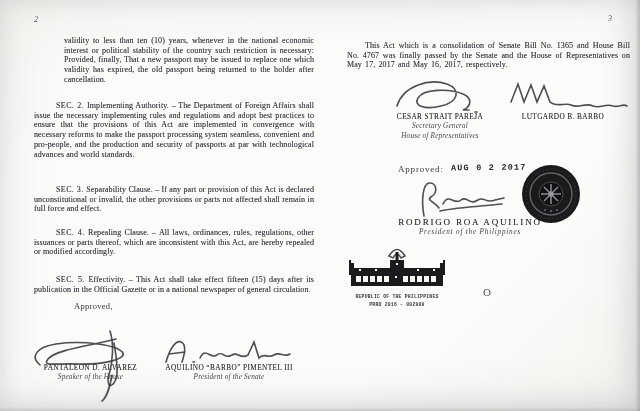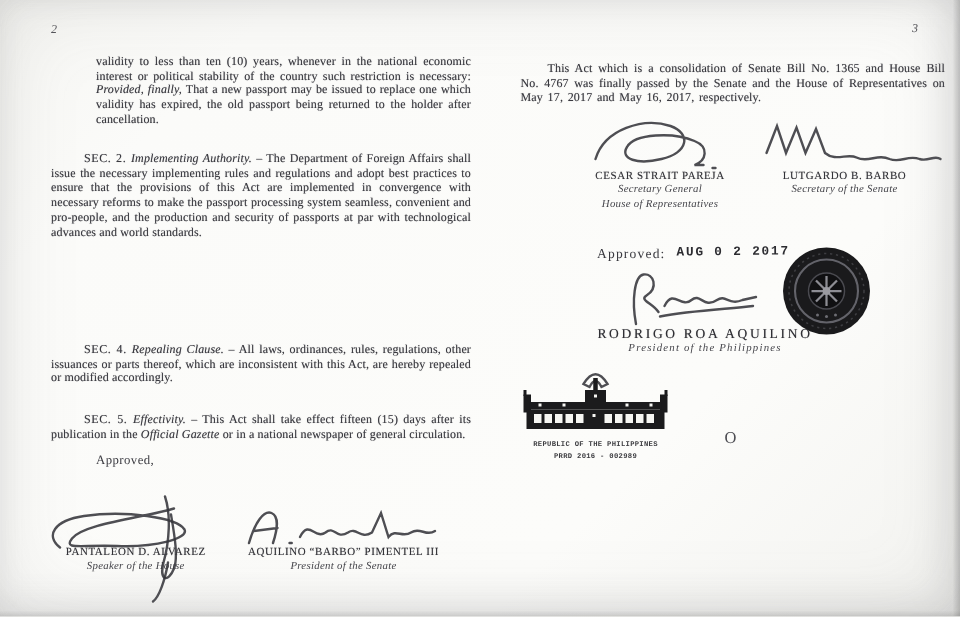--- a/index.html
+++ b/index.html
@@ -10,21 +10,21 @@
   }
   .page{position:absolute;top:0;height:411px;}
   .page-left{left:0;width:325px;}
   .page-right{left:325px;width:315px;}
   .pagenum{position:absolute;font-size:8px;font-style:italic;color:#55555a;}
   .para{
     position:absolute;font-size:8px;line-height:9.7px;text-align:justify;
     letter-spacing:.1px;color:#3a3a40;text-shadow:0 0 .5px rgba(70,70,75,.55);
   }
   .para.sec{text-indent:22px;}
-  .ital{font-style:italic;}
+  .ital{}
   .seclabel{letter-spacing:.4px;}
   .approved-line{position:absolute;font-size:8.5px;color:#3a3a40;letter-spacing:.3px;}
   .sig-name{
     position:absolute;text-align:center;font-size:7.3px;letter-spacing:.4px;
     color:#333338;text-shadow:0 0 .5px rgba(70,70,75,.5);
   }
   .sig-title{
     position:absolute;text-align:center;font-style:italic;font-size:7.2px;
     color:#45454b;letter-spacing:.2px;
   }
@@ -59,26 +59,27 @@
 
 <div class="scan">
 
   <div class="page page-left">
     <div class="pagenum" style="left:34px;top:15px;">2</div>
 
     <p class="para" style="left:64px;top:28px;width:250px;"><span>validity to less than ten (10) years, whenever in the national economic interest or political stability of the country such restriction is necessary: </span><span class="ital">Provided, finally,</span><span> That a new passport may be issued to replace one which validity has expired, the old passport being returned to the holder after cancellation.</span></p>
 
     <p class="para sec" style="left:34px;top:93px;width:280px;"><span class="seclabel">SEC. 2. </span><span class="ital">Implementing Authority.</span><span> – The Department of Foreign Affairs shall issue the necessary implementing rules and regulations and adopt best practices to ensure that the provisions of this Act are implemented in convergence with necessary reforms to make the passport processing system seamless, convenient and pro-people, and the production and security of passports at par with technological advances and world standards.</span></p>
 
+    <p class="para sec" style="left:34px;top:177px;width:280px;"><span class="seclabel">SEC. 3. </span><span class="ital">Separability Clause.</span><span> – If any part or provision of this Act is declared unconstitutional or invalid, the other provisions or parts not affected shall remain in full force and effect.</span></p>
 
     <p class="para sec" style="left:34px;top:220px;width:280px;"><span class="seclabel">SEC. 4. </span><span class="ital">Repealing Clause.</span><span> – All laws, ordinances, rules, regulations, other issuances or parts thereof, which are inconsistent with this Act, are hereby repealed or modified accordingly.</span></p>
 
     <p class="para sec" style="left:34px;top:267px;width:280px;"><span class="seclabel">SEC. 5. </span><span class="ital">Effectivity.</span><span> – This Act shall take effect fifteen (15) days after its publication in the </span><span class="ital">Official Gazette</span><span> or in a national newspaper of general circulation.</span></p>
 
-    <div class="approved-line" style="left:64px;top:301px;">Approved,</div>
+    <div class="approved-line" style="left:74px;top:301px;">Approved,</div>
 
     <svg class="sig-svg" style="left:26px;top:323px;" width="118" height="80" viewBox="0 0 118 80">
       <path d="M14,42 C4,34 10,24 30,21 C58,17 92,22 97,30 C100,36 78,42 52,41 C28,40 16,44 22,36 C30,26 70,22 90,16"></path>
       <path d="M84,8 C88,20 87,38 83,52 C80,64 86,66 90,56 C93,48 90,32 88,20"></path>
       <path d="M86,52 C84,64 80,75 76,78"></path>
     </svg>
     <div class="sig-name" style="left:18px;top:363px;width:145px;">PANTALEON D. ALVAREZ</div>
     <div class="sig-title" style="left:18px;top:373px;width:145px;text-align:center;">Speaker of the House</div>
 
     <svg class="sig-svg" style="left:160px;top:336px;" width="135" height="30" viewBox="0 0 135 30">
@@ -100,21 +101,20 @@
       <path d="M90,38 l2,0"></path>
     </svg>
     <div class="sig-name" style="left:45px;top:112px;width:140px;">CESAR STRAIT PAREJA</div>
     <div class="sig-title" style="left:45px;top:122px;width:140px;">Secretary General</div>
     <div class="sig-title" style="left:45px;top:132px;width:140px;">House of Representatives</div>
 
     <svg class="sig-svg" style="left:180px;top:78px;" width="125" height="34" viewBox="0 0 125 34">
       <path d="M6,24 L13,6 L19,24 L26,7 L32,24 L39,8 L45,24 C52,30 60,24 66,27 C74,31 80,24 88,28 C96,31 100,25 108,28 C114,30 118,25 122,28"></path>
     </svg>
     <div class="sig-name" style="left:168px;top:112px;width:140px;">LUTGARDO B. BARBO</div>
-    <div class="sig-title" style="left:168px;top:122px;width:140px;">Secretary of the Senate</div>
 
     <div class="approved-label-right" style="left:73px;top:164px;">Approved:</div>
     <div class="date-stamp" style="left:126px;top:163px;">AUG 0 2 2017</div>
 
     <svg class="sig-svg" style="left:196px;top:164px;" width="60" height="60" viewBox="0 0 60 60">
       <circle cx="30" cy="30" r="29" fill="#1a1a1c" stroke="none"></circle>
       <circle cx="30" cy="30" r="25" fill="none" stroke="#3e3e42" stroke-width="1" stroke-dasharray="1.5 2.5"></circle>
       <circle cx="30" cy="30" r="21" fill="none" stroke="#63636a" stroke-width="1.4"></circle>
       <circle cx="30" cy="30" r="12" fill="#101012" stroke="#4a4a50" stroke-width="1"></circle>
       <g stroke="#8d8d94" stroke-width="1.5">

